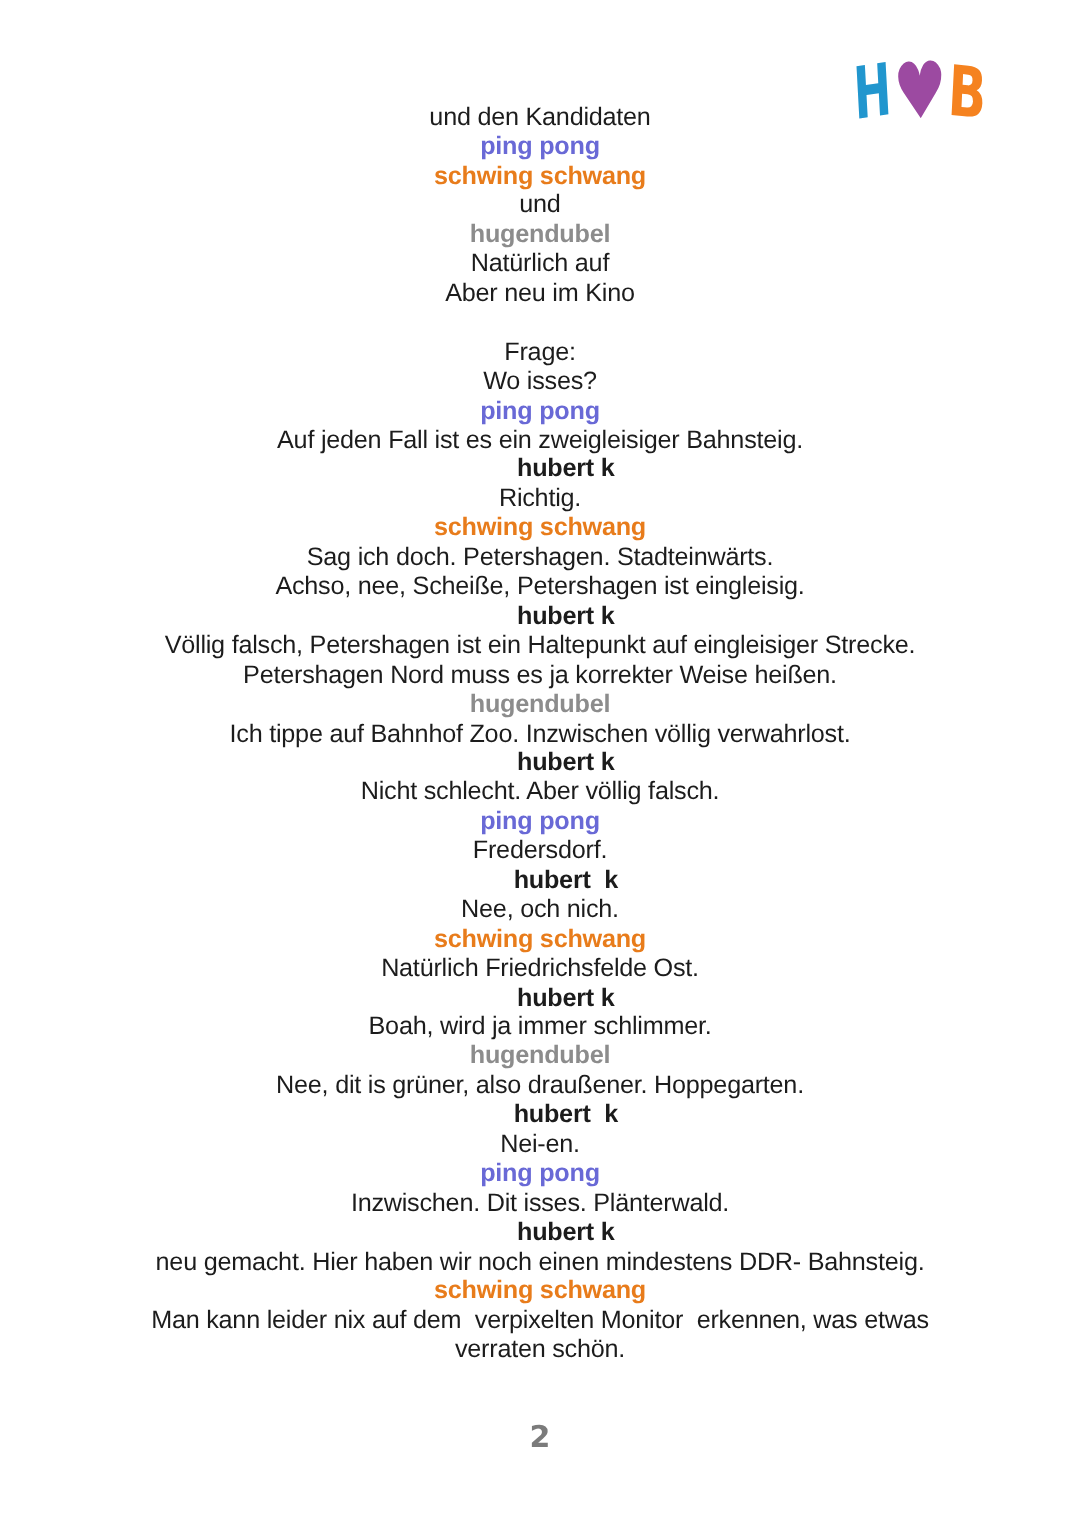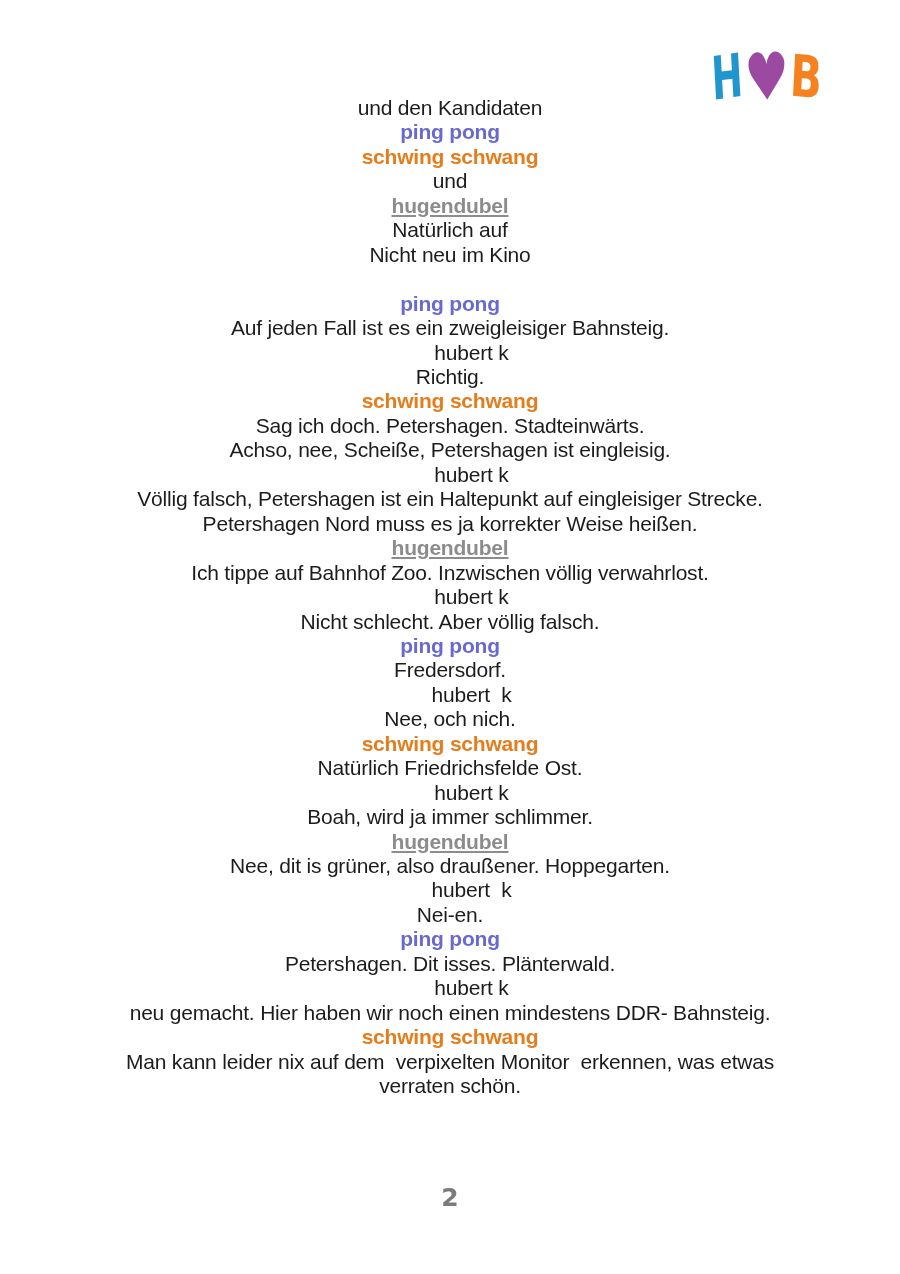--- a/index.html
+++ b/index.html
@@ -44,37 +44,37 @@
   .logo-b {
     color: var(--logo-b, #F5821F);
     font-size: 58px;
     display: inline-block;
     transform: scale(0.72, 1.0) rotate(4deg);
     margin-left: -6px;
   }
   
   .transcript {
     position: absolute;
-    top: 96px;
+    top: 86px;
     left: 0;
     width: 100%;
     text-align: center;
     font-size: 21px;
     line-height: 24.45px;
     letter-spacing: -0.2px;
     color: var(--text, #1c1c1c);
   }
   .line {
     min-height: 24.45px;
     white-space: pre-wrap;
   }
   .s-pingpong       { color: var(--pingpong, #6969D6); font-weight: bold; }
   .s-schwingschwang { color: var(--schwingschwang, #E87C1B); font-weight: bold; }
-  .s-hugendubel     { color: var(--hugendubel, #8C8C8C); font-weight: bold; text-decoration: underline; }
-  .s-hubertk        { font-weight: normal; padding-left: 43px; }
+  .s-hugendubel     { color: var(--hugendubel, #8C8C8C); font-weight: bold; }
+  .s-hubertk        { font-weight: bold; padding-left: 43px; }
   
   .page-number {
     position: absolute;
     top: 1183px;
     left: 0;
     width: 100%;
     text-align: center;
     font-family: "DejaVu Sans", sans-serif;
     font-weight: bold;
     font-size: 25px;
@@ -92,22 +92,24 @@
     <span class="logo-b">B</span>
   </div>
 
   <div class="transcript">
       <div class="line s-normal">und den Kandidaten</div>
       <div class="line s-pingpong">ping pong</div>
       <div class="line s-schwingschwang">schwing schwang</div>
       <div class="line s-normal">und</div>
       <div class="line s-hugendubel">hugendubel</div>
       <div class="line s-normal">Natürlich auf</div>
-      <div class="line s-normal">Nicht neu im Kino</div>
+      <div class="line s-normal">Aber neu im Kino</div>
       <div class="line s-blank"></div>
+      <div class="line s-normal">Frage:</div>
+      <div class="line s-normal">Wo isses?</div>
       <div class="line s-pingpong">ping pong</div>
       <div class="line s-normal">Auf jeden Fall ist es ein zweigleisiger Bahnsteig.</div>
       <div class="line s-hubertk">hubert k</div>
       <div class="line s-normal">Richtig.</div>
       <div class="line s-schwingschwang">schwing schwang</div>
       <div class="line s-normal">Sag ich doch. Petershagen. Stadteinwärts.</div>
       <div class="line s-normal">Achso, nee, Scheiße, Petershagen ist eingleisig.</div>
       <div class="line s-hubertk">hubert k</div>
       <div class="line s-normal">Völlig falsch, Petershagen ist ein Haltepunkt auf eingleisiger Strecke.</div>
       <div class="line s-normal">Petershagen Nord muss es ja korrekter Weise heißen.</div>
@@ -121,21 +123,21 @@
       <div class="line s-normal">Nee, och nich.</div>
       <div class="line s-schwingschwang">schwing schwang</div>
       <div class="line s-normal">Natürlich Friedrichsfelde Ost.</div>
       <div class="line s-hubertk">hubert k</div>
       <div class="line s-normal">Boah, wird ja immer schlimmer.</div>
       <div class="line s-hugendubel">hugendubel</div>
       <div class="line s-normal">Nee, dit is grüner, also draußener. Hoppegarten.</div>
       <div class="line s-hubertk">hubert  k</div>
       <div class="line s-normal">Nei-en.</div>
       <div class="line s-pingpong">ping pong</div>
-      <div class="line s-normal">Petershagen. Dit isses. Plänterwald.</div>
+      <div class="line s-normal">Inzwischen. Dit isses. Plänterwald.</div>
       <div class="line s-hubertk">hubert k</div>
       <div class="line s-normal">neu gemacht. Hier haben wir noch einen mindestens DDR- Bahnsteig.</div>
       <div class="line s-schwingschwang">schwing schwang</div>
       <div class="line s-normal">Man kann leider nix auf dem  verpixelten Monitor  erkennen, was etwas</div>
       <div class="line s-normal">verraten schön.</div>
     </div>
 
   <div class="page-number">2</div>
 
 </div>

